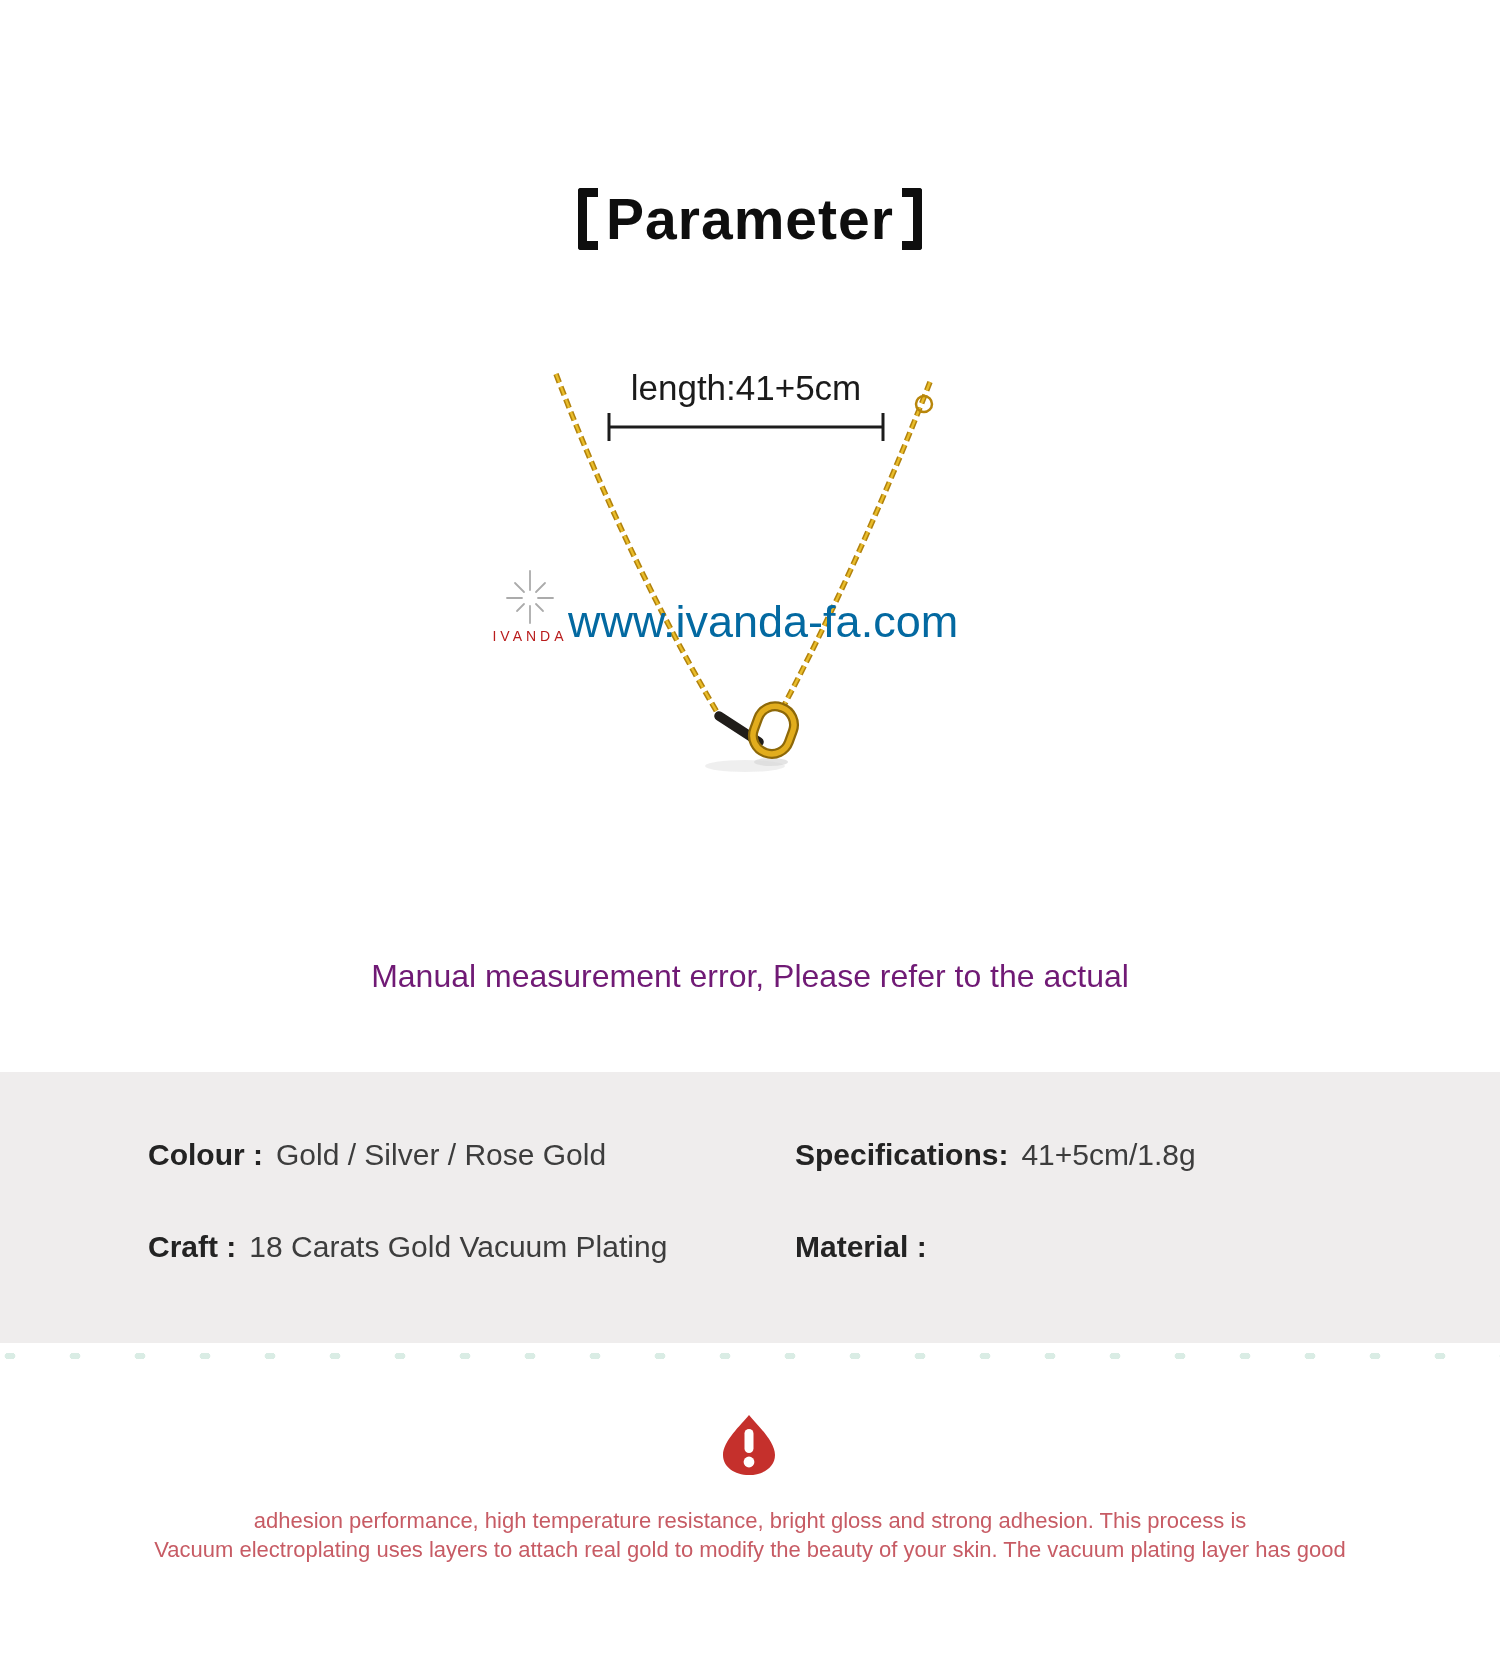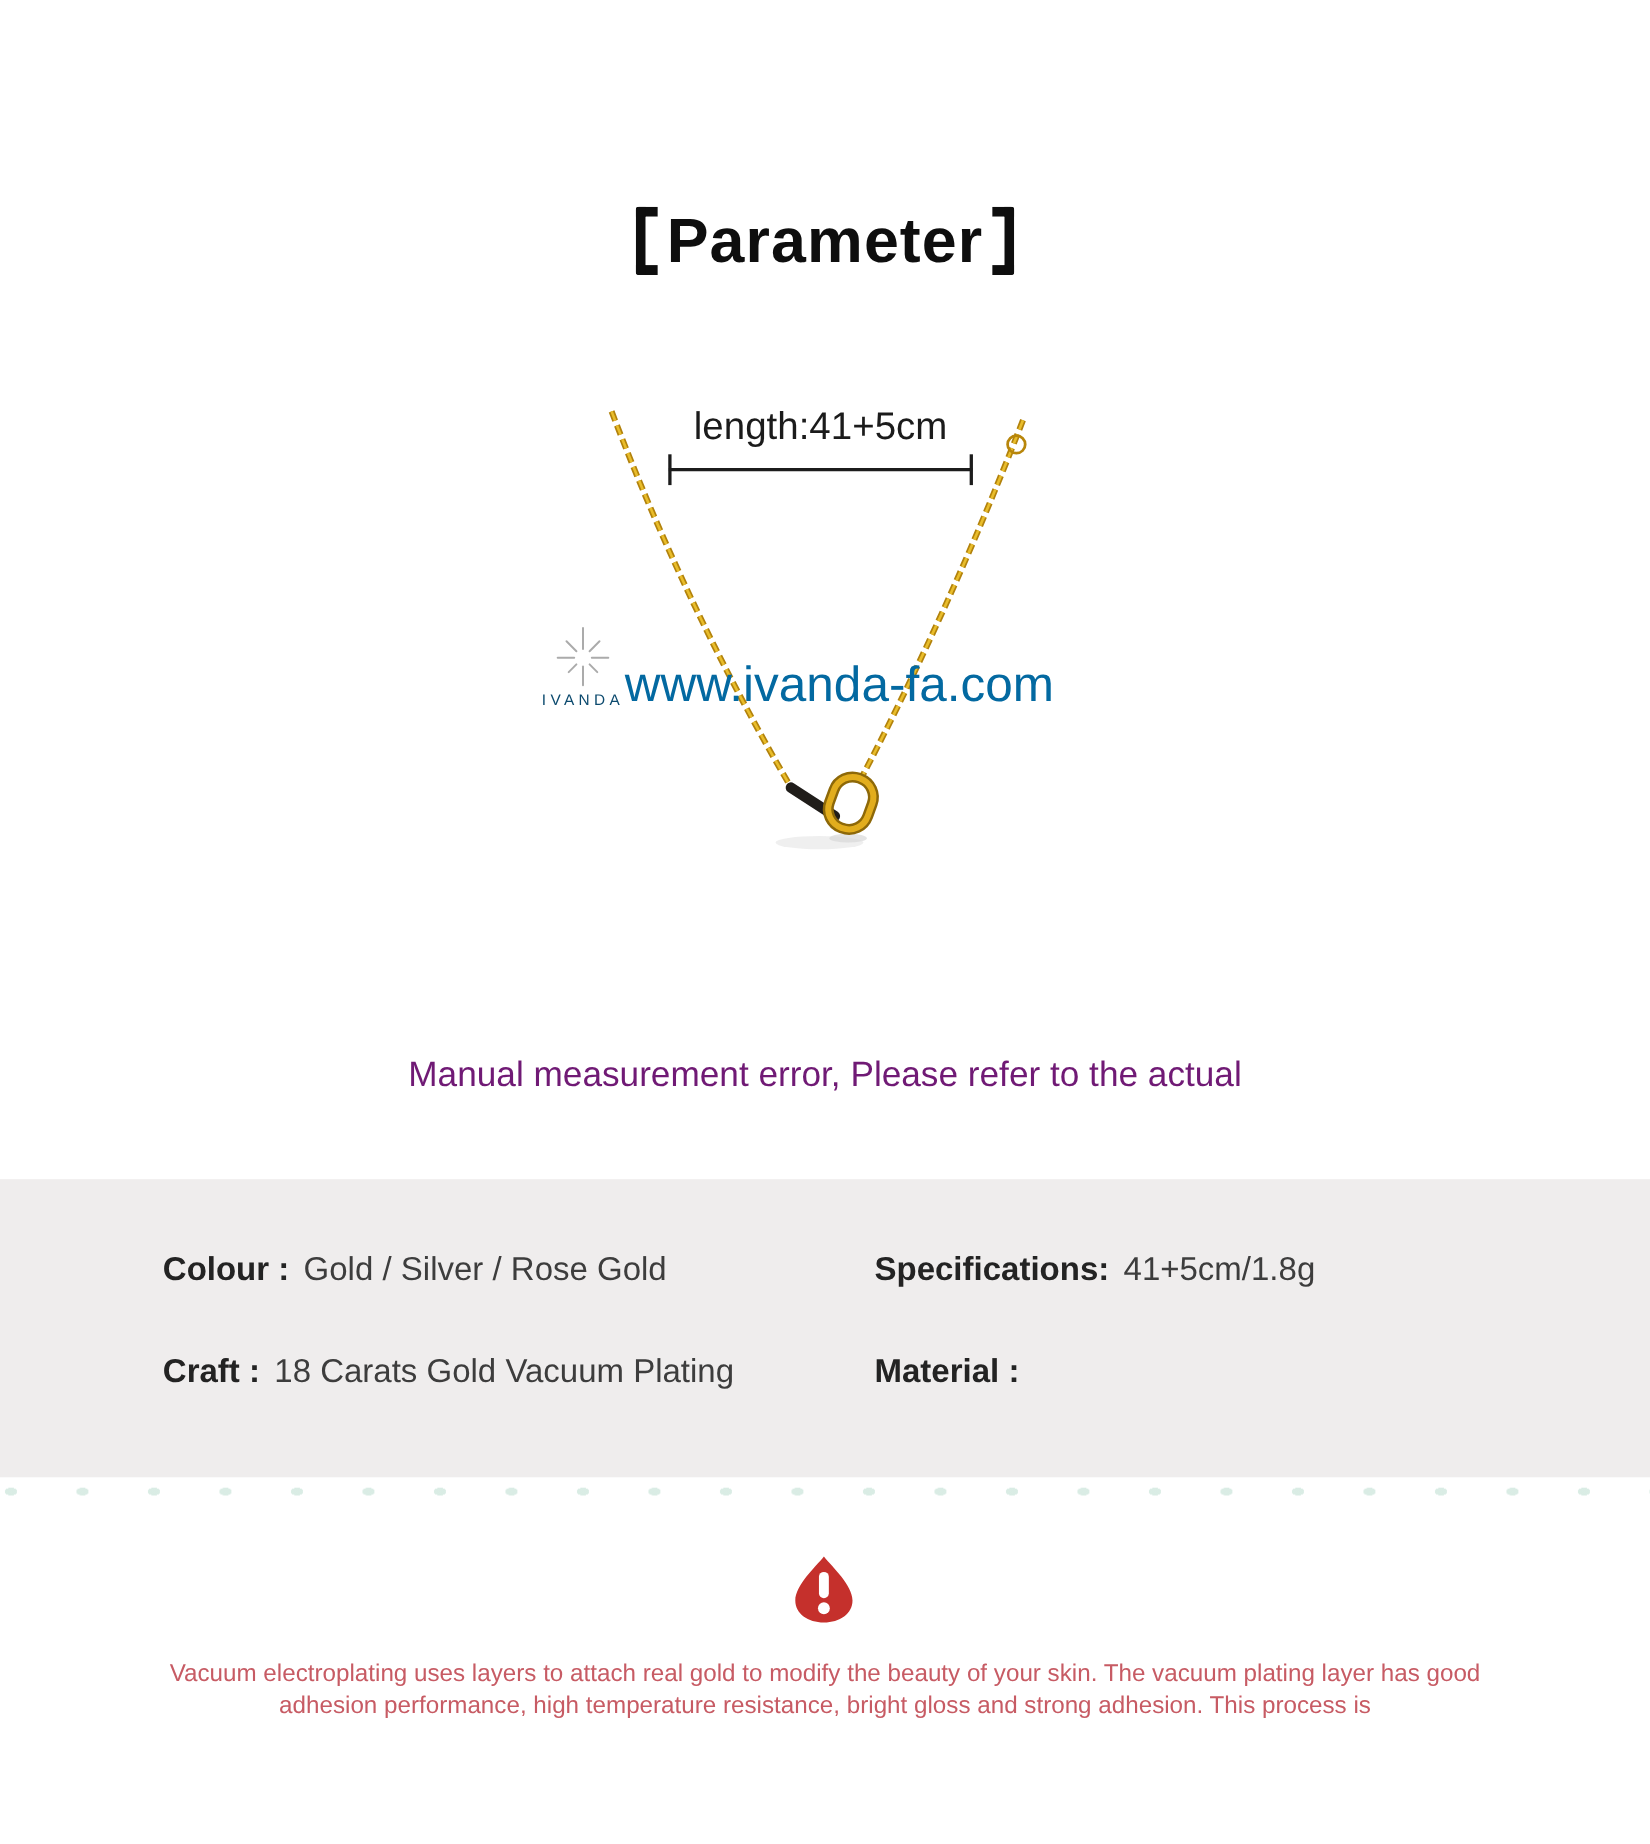--- a/index.html
+++ b/index.html
@@ -26,21 +26,21 @@
   .measure { stroke:#1c1c1c; stroke-width:3; }
 
   .length-label {
     position:absolute; left:600px; top:368px; width:292px;
     text-align:center; font-size:35px; color:#1b1b1b; white-space:nowrap;
   }
 
   
   .watermark { position:absolute; left:498px; top:570px; display:flex; align-items:flex-start; }
   .wm-logo { width:64px; display:flex; flex-direction:column; align-items:center; }
-  .wm-name { font-size:14px; letter-spacing:4px; color:#0c4a6e; margin-top:2px; }
+  .wm-name { font-size:14px; letter-spacing:4px; color:#b91c1c; margin-top:2px; }
   .wm-url  { font-size:45px; color:#0369a1; margin-left:6px; margin-top:26px; white-space:nowrap; }
 
   
   .note {
     position:absolute; top:958px; left:0; width:100%;
     text-align:center; font-size:32px; color:#701a75; white-space:nowrap;
   }
 
   
   .specs-panel { position:absolute; top:1072px; left:0; width:100%; height:271px; background:#efeded;padding-left:37px; }
@@ -154,17 +154,17 @@
 
   <div class="dots-strip"></div>
 
   <svg class="warn-icon" viewBox="0 0 54 62" xmlns="http://www.w3.org/2000/svg">
     <path d="M27 1 C 35 11, 53 27, 53 41 C 53 53, 41.5 61, 27 61 C 12.5 61, 1 53, 1 41 C 1 27, 19 11, 27 1 Z" fill="#c5302c"></path>
     <rect x="22.5" y="15" width="9" height="24" rx="4.5" fill="#ffffff"></rect>
     <circle cx="27" cy="48" r="5.4" fill="#ffffff"></circle>
   </svg>
 
   <div class="warn-text">
+    <div>adhesion performance, high temperature resistance, bright gloss and strong adhesion. This process is</div>
     <div>Vacuum electroplating uses layers to attach real gold to modify the beauty of your skin. The vacuum plating layer has good</div>
-    <div>adhesion performance, high temperature resistance, bright gloss and strong adhesion. This process is</div>
   </div>
 
 </div>
 
 </body></html>

